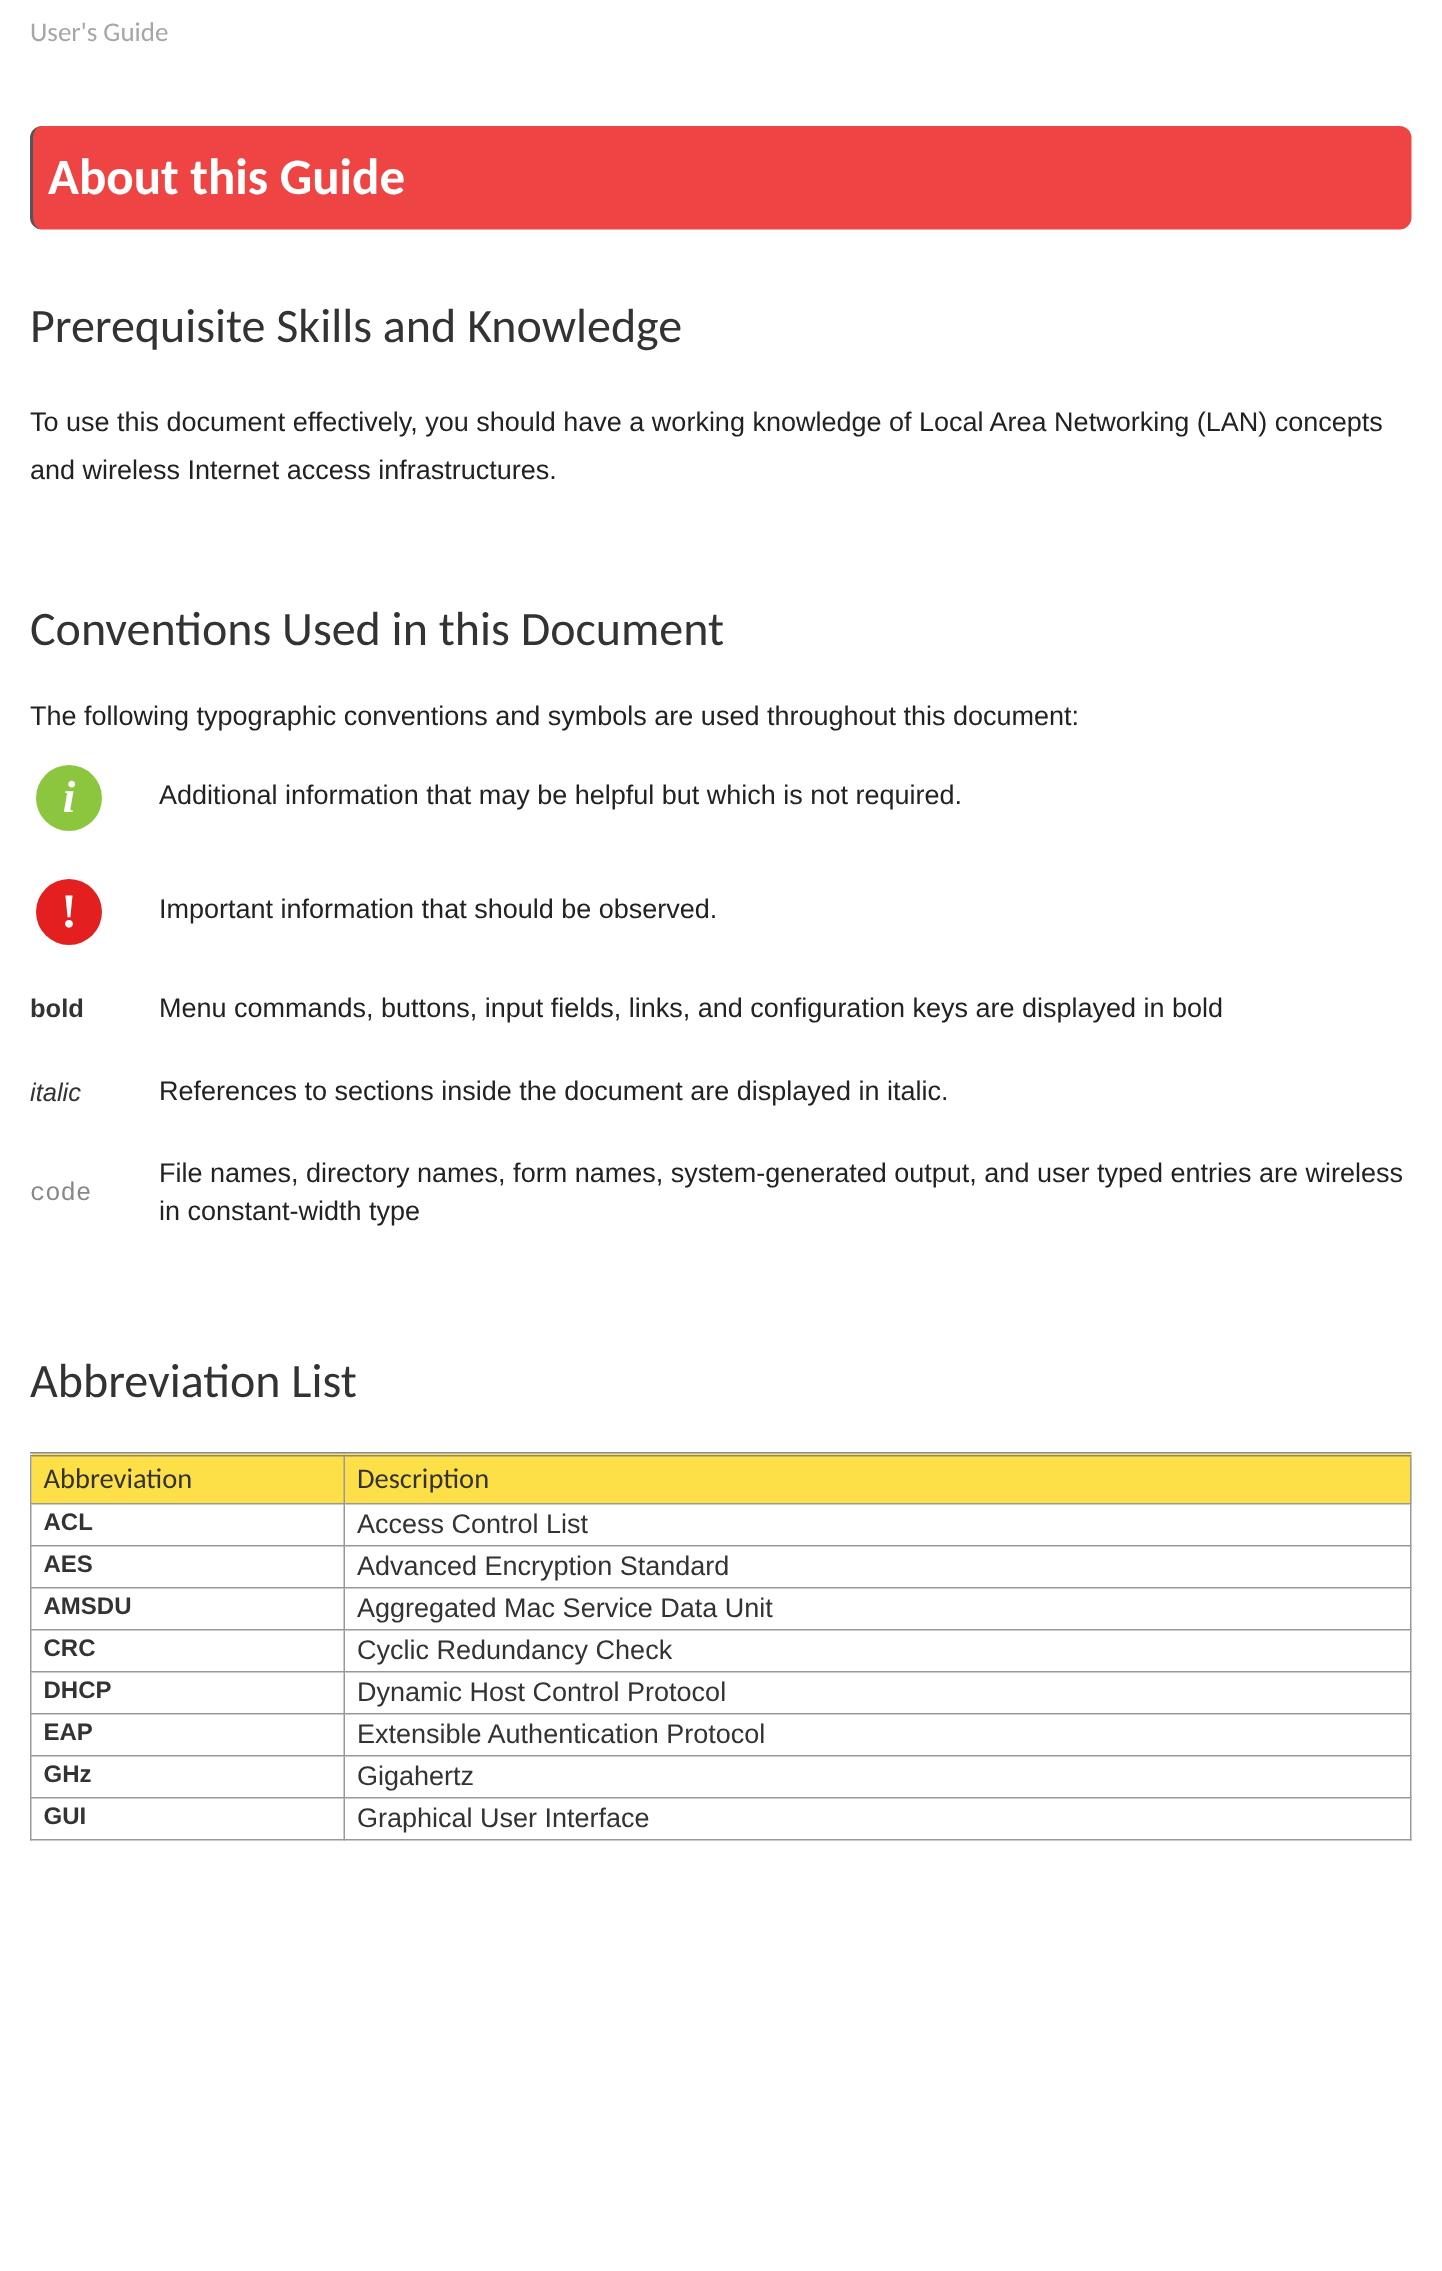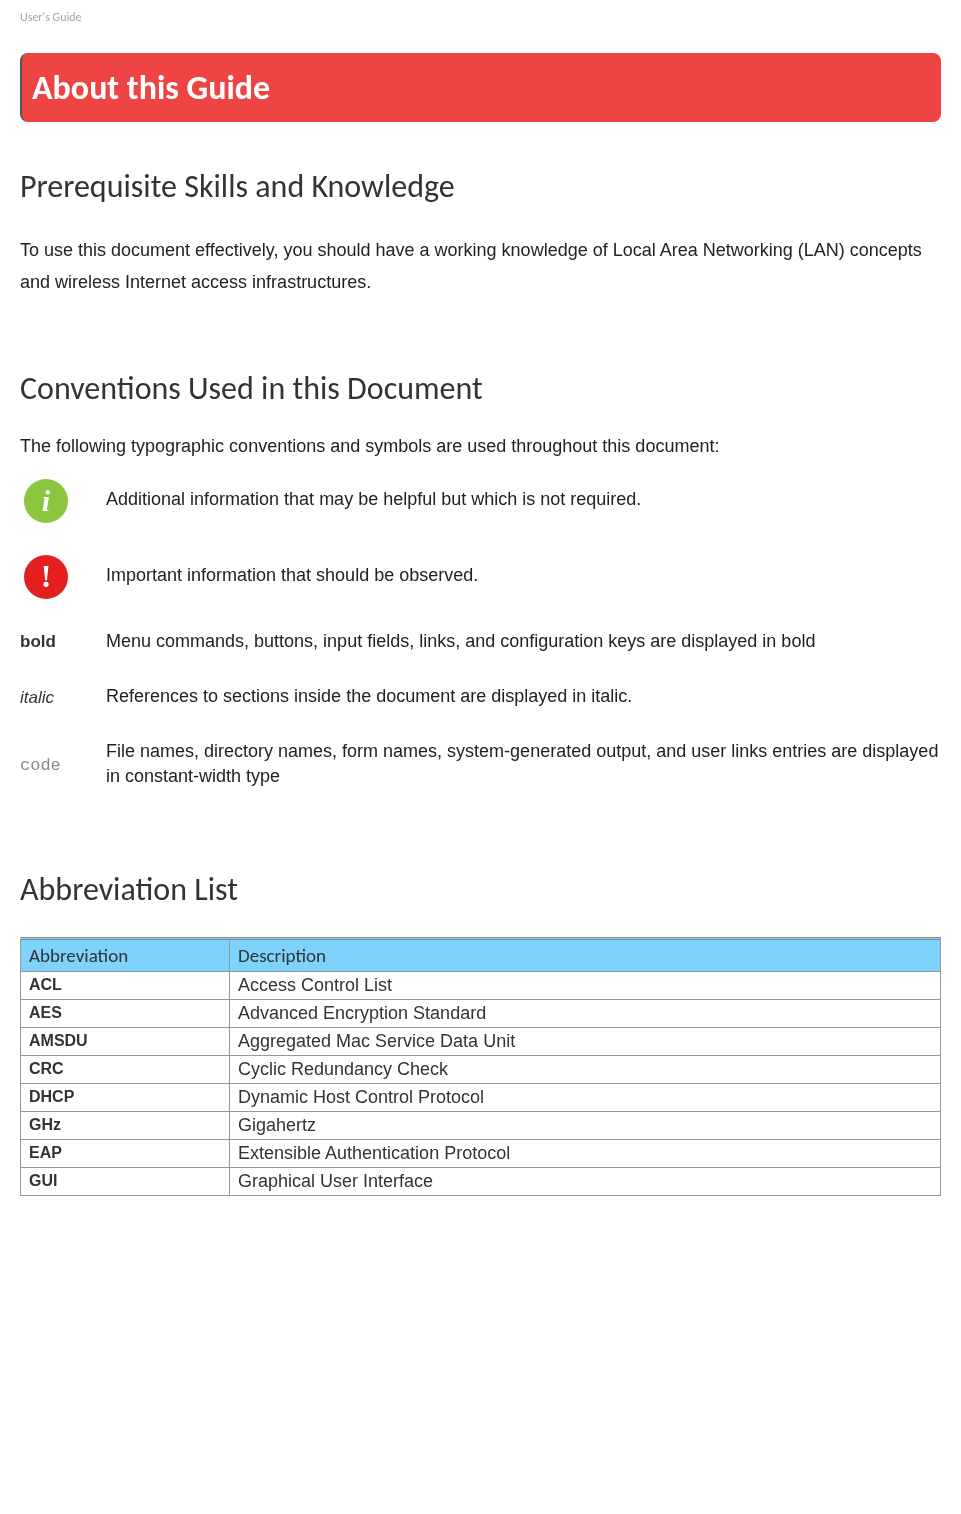--- a/index.html
+++ b/index.html
@@ -5,23 +5,23 @@
     * { box-sizing: border-box; margin: 0; padding: 0; }
     body {
       font-family: Arial, Helvetica, sans-serif;
       background: #ffffff;
       color: #333;
       width: 961px;
       padding: 10px 20px 40px 20px;
     }
     .page-header-text {
       font-family: Calibri, Arial, sans-serif;
-      font-size: 12px;
+      font-size: 18px;
       color: #a6a6a6;
-      margin-bottom: 29px;
+      margin-bottom: 52px;
     }
     .banner {
       background: #ef4444;
       color: #ffffff;
       font-family: Calibri, Arial, sans-serif;
       font-size: 34px;
       font-weight: bold;
       padding: 14px 10px;
       border-radius: 8px;
       margin-bottom: 45px;
@@ -77,21 +77,21 @@
     .icon-warn::after { content: "!"; font-weight: 900; font-size: 32px;}
     .section-spacer { height: 50px; }
     table.abbr {
       width: 100%;
       border-collapse: collapse;
       margin-top: 8px;
       font-size: 18px;
       border-top: 3px double #888;
     }
     table.abbr th {
-      background: #7dd3fc;
+      background: #fde047;
       font-family: Calibri, Arial, sans-serif;
       font-weight: 400;
       font-size: 19px;
       text-align: left;
       padding: 4px 8px;
       border: 1px solid #999;
       border-top: none;
     }
     table.abbr td {
       padding: 3px 8px;
@@ -139,21 +139,21 @@
   <div class="conv-desc">Menu commands, buttons, input fields, links, and configuration keys are displayed in bold</div>
 </div>
 
 <div class="conv-row">
   <div class="conv-key italic">italic</div>
   <div class="conv-desc">References to sections inside the document are displayed in italic.</div>
 </div>
 
 <div class="conv-row">
   <div class="conv-key code">code</div>
-  <div class="conv-desc">File names, directory names, form names, system-generated output, and user links entries are displayed in constant-width type</div>
+  <div class="conv-desc">File names, directory names, form names, system-generated output, and user typed entries are wireless in constant-width type</div>
 </div>
 
 <div class="section-spacer"></div>
 
 <h2 class="section">Abbreviation List</h2>
 
 <table class="abbr">
   <thead>
     <tr>
       <th>Abbreviation</th>
@@ -175,25 +175,25 @@
       </tr>
     <tr>
         <td class="ab-col">CRC</td>
         <td class="desc-col">Cyclic Redundancy Check</td>
       </tr>
     <tr>
         <td class="ab-col">DHCP</td>
         <td class="desc-col">Dynamic Host Control Protocol</td>
       </tr>
     <tr>
+        <td class="ab-col">EAP</td>
+        <td class="desc-col"> Extensible Authentication Protocol</td>
+      </tr>
+    <tr>
         <td class="ab-col">GHz</td>
         <td class="desc-col">Gigahertz</td>
-      </tr>
-    <tr>
-        <td class="ab-col">EAP</td>
-        <td class="desc-col"> Extensible Authentication Protocol</td>
       </tr>
     <tr>
         <td class="ab-col">GUI</td>
         <td class="desc-col">Graphical User Interface</td>
       </tr>
   </tbody>
 </table>
 
 </body></html>

